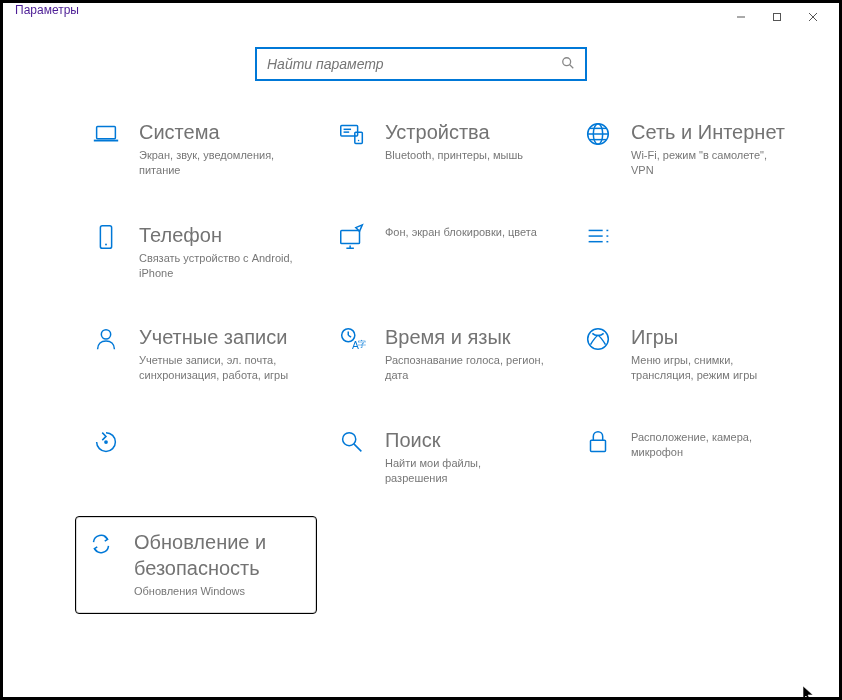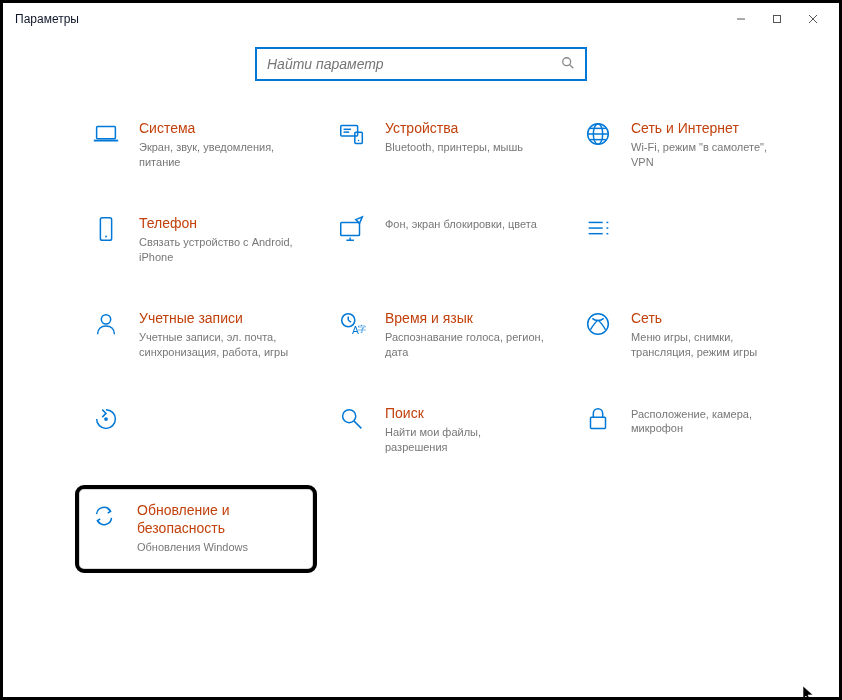--- a/index.html
+++ b/index.html
@@ -8,24 +8,23 @@
       background: #fff;
       width: 842px;
       height: 700px;
       border: 3px solid #000;
       position: relative;
       overflow: hidden;
     }
     .titlebar {
       height: 32px;
       display: flex;
-      align-items: center;
       padding: 0 8px;
       font-size: 12px;
-      color: #0f172a;
+      color: #4c1d95;
     }
     .titlebar-title { flex: 0 0 auto; padding-left: 4px; }
     .titlebar-spacer { flex: 1; }
     .win-btn {
       width: 36px;
       height: 28px;
       display: flex;
       align-items: center;
       justify-content: center;
       color: #555;
@@ -62,39 +61,39 @@
       padding: 8px 30px 20px 84px;
     }
     .tile {
       display: flex;
       align-items: flex-start;
       gap: 16px;
       cursor: pointer;
       padding: 4px 2px;
     }
     .tile.highlight {
-      border: 4px solid #000000;
-      border-radius: 9px;
+      border: 1px solid #000000;
+      border-radius: 4px;
       box-shadow: 0 0 0 1px rgba(0,0,0,0.15) inset;
       padding: 10px 8px 14px 8px;
       margin-left: -12px;
       margin-top: -8px;
     }
     .tile-icon {
       width: 34px;
       height: 34px;
       flex-shrink: 0;
       display: flex;
       align-items: center;
       justify-content: center;
     }
     .tile-icon svg { width: 30px; height: 30px; stroke: #0078d7; fill: none; stroke-width: 1.6; }
     .tile-icon svg .fillblue { fill: #0078d7; stroke: none; }
     .tile-text { min-width: 0; padding-top: 2px; max-width: 160px; }
-    .tile-title { font-size: 14px; color: #c2410c; line-height: 1.3; }
+    .tile-title { font-size: 20px; color: #737373; line-height: 1.3; }
     .tile-desc { font-size: 11px; color: #777; margin-top: 3px; line-height: 1.35; }
     .cursor-arrow {
       position: absolute;
       left: 799px;
       top: 682px;
       width: 14px;
       height: 18px;
       pointer-events: none;
     }
   </style>
@@ -251,21 +250,21 @@
   </div>
 
   <div class="tile">
     <span class="tile-icon">
       <svg viewBox="0 0 32 32">
           <circle cx="16" cy="16" r="11"></circle>
           <path d="M 10 10 C 13 13 19 13 22 10 M 8 22 C 11 17 13 14 16 12 C 19 14 21 17 24 22"></path>
         </svg>
     </span>
     <div class="tile-text">
-      <div class="tile-title">Сеть</div>
+      <div class="tile-title">Игры</div>
       <div class="tile-desc">Меню игры, снимки, трансляция, режим игры</div>
     </div>
   </div>
 
   <div class="tile">
     <span class="tile-icon">
       <svg viewBox="0 0 32 32">
           <path d="M 6 16 A 10 10 0 1 0 16 6"></path>
           <path d="M 12 6 L 16 10 L 12 14" fill="none"></path>
           <circle cx="16" cy="16" r="2" class="fillblue"></circle>

